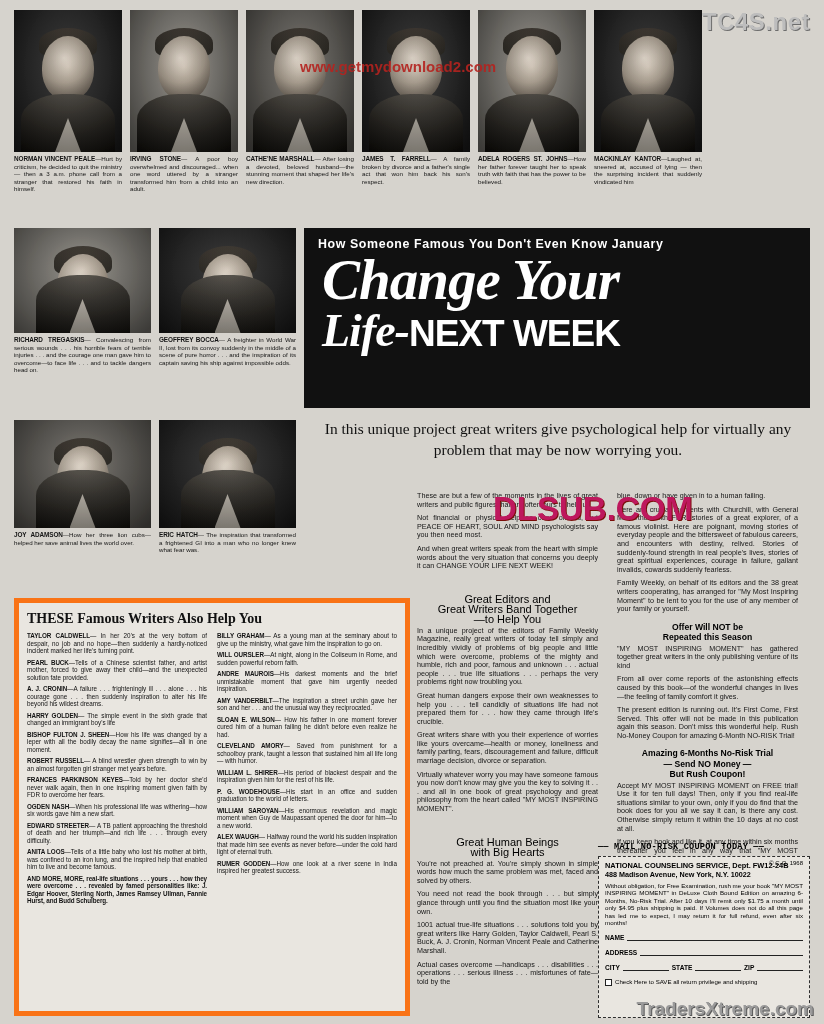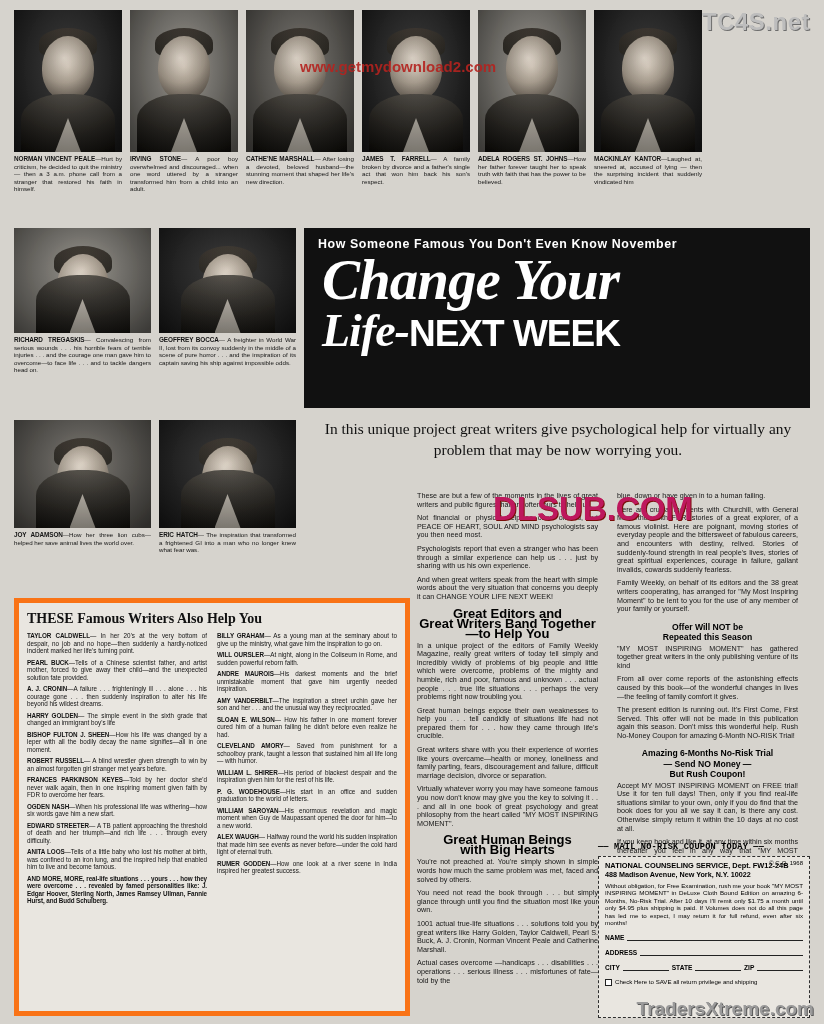--- a/index.html
+++ b/index.html
@@ -217,26 +217,26 @@
   .rcol { width: 188px; padding-left: 7px; }
   .rcol p {
     margin: 0 0 5px 0;
     font-size: 7.2px;
     line-height: 8.6px;
     text-align: justify;
     color: #151515;
     font-family: "Liberation Sans", sans-serif;
   }
   .rcol h4 {
-    margin: 7px 0 3px 0;
-    font-size: 13px;
+    margin: 23px 0 3px 0;
+    font-size: 11px;
     line-height: 10px;
     text-align: center;
     font-family: "Liberation Sans", sans-serif;
-    font-weight: bold;
+    font-weight: normal;
   }
 
   
   .writers-panel {
     position: absolute;
     left: 14px; top: 598px;
     width: 396px;
     height: 418px;
     background: #e9e6e0;
     border: 5px solid #f97316;
@@ -469,42 +469,41 @@
           <div class="body"></div>
           <div class="shirt"></div>
       </div>
       <div class="cap">
         <b>ERIC HATCH</b><span>— The inspiration that transformed a frightened GI into a man who no longer knew what fear was.</span>
       </div>
     </div>
   </div>
 
   <div class="hero">
-    <div class="kicker">How Someone Famous You Don't Even Know November</div>
+    <div class="kicker">How Someone Famous You Don't Even Know January</div>
     <div class="big">Change Your</div>
     <div class="big2">
       <span>Life-</span><span class="nw">NEXT WEEK</span>
     </div>
   </div>
 
   <div class="subhead">In this unique project great writers give psychological help for virtually any problem that may be now worrying you.</div>
 
   <div class="right-cols">
     <div class="rcol">
       <p>These are but a few of the moments in the lives of great writers and public figures that are often ours to help us.</p>
       <p>Not financial or physical help so often offered, but PEACE OF HEART, SOUL AND MIND psychologists say you then need most.</p>
-      <p>Psychologists report that even a stranger who has been through a similar experience can help us . . . just by sharing with us his own experience.</p>
       <p>And when great writers speak from the heart with simple words about the very situation that concerns you deeply it can CHANGE YOUR LIFE NEXT WEEK!</p>
       <h4>
         <span>Great Editors and</span><br>
         <span>Great Writers Band Together</span><br>
         <span>—to Help You</span>
       </h4>
       <p>In a unique project of the editors of Family Weekly Magazine, really great writers of today tell simply and incredibly vividly of problems of big people and little which were overcome, problems of the mighty and humble, rich and poor, famous and unknown . . . actual people . . . true life situations . . . perhaps the very problems right now troubling you.</p>
-      <p>Great human beings expose their own weaknesses to help you . . . tell candidly of situations life had not prepared them for . . . how they came through life's crucible.</p>
+      <p>Great human dangers expose their own weaknesses to help you . . . tell candidly of situations life had not prepared them for . . . how they came through life's crucible.</p>
       <p>Great writers share with you their experience of worries like yours overcame—health or money, loneliness and family parting, fears, discouragement and failure, difficult marriage decision, divorce or separation.</p>
       <p>Virtually whatever worry you may have someone famous you now don't know may give you the key to solving it . . . and all in one book of great psychology and great philosophy from the heart called "MY MOST INSPIRING MOMENT".</p>
       <h4>
         <span>Great Human Beings</span><br>
         <span>with Big Hearts</span>
       </h4>
       <p>You're not preached at. You're simply shown in simple words how much the same problem was met, faced and solved by others.</p>
       <p>You need not read the book through . . . but simply glance through until you find the situation most like your own.</p>
       <p>1001 actual true-life situations . . . solutions told you by great writers like Harry Golden, Taylor Caldwell, Pearl S. Buck, A. J. Cronin, Norman Vincent Peale and Catherine Marshall.</p>
       <p>Actual cases overcome —handicaps . . . disabilities . . . operations . . . serious illness . . . misfortunes of fate—told by the</p>

